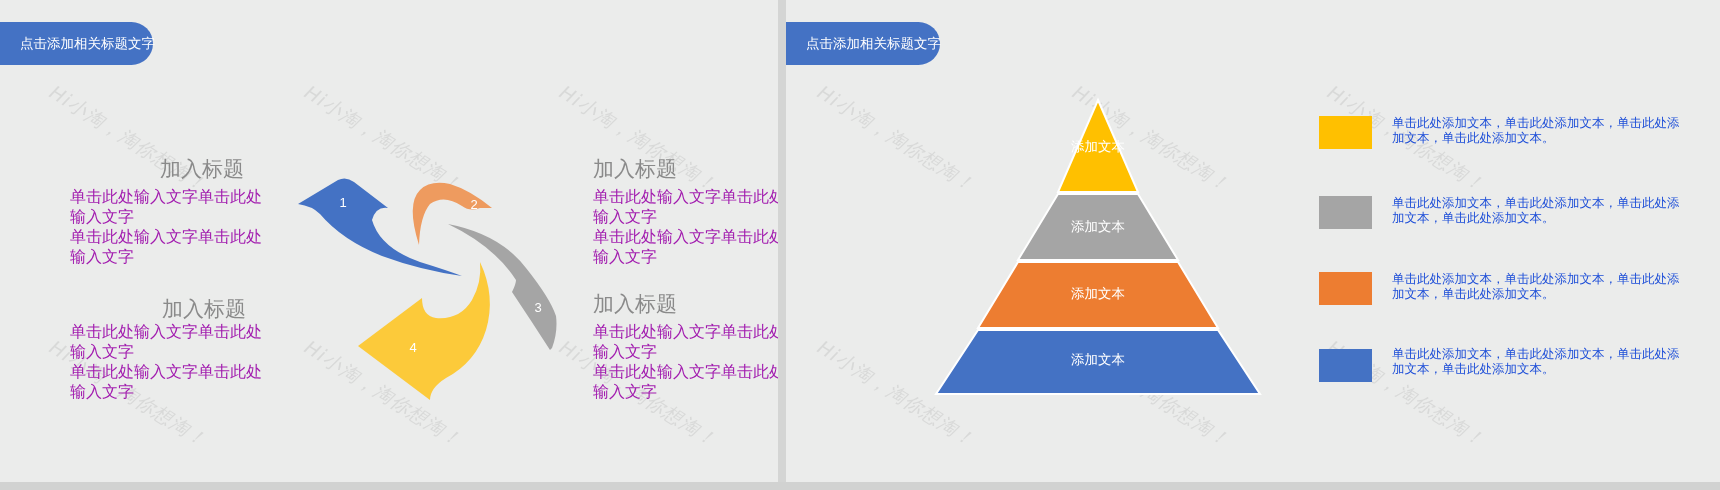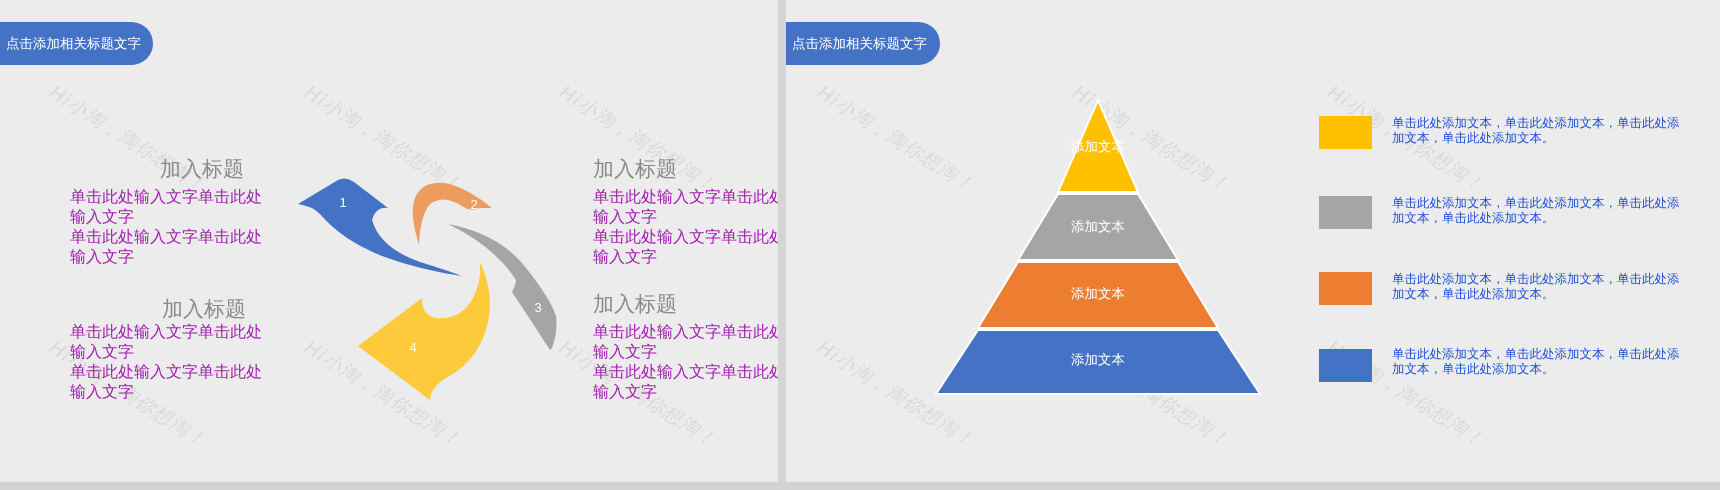--- a/index.html
+++ b/index.html
@@ -1,20 +1,20 @@
 <!DOCTYPE html>
 <html><head>
 <meta charset="utf-8">
 <style>
   html, body { margin:0; padding:0; }
   body { width:1720px; height:490px; background:#d4d5d4; position:relative; overflow:hidden; font-family:"DejaVu Sans", "Liberation Sans", sans-serif; }
   .slide { position:absolute; top:0; height:482px; background:#ebeceb; overflow:hidden; }
   #slide-left { left:0; width:778px; }
   #slide-right { left:786px; width:934px; }
-  .title-pill { position:absolute; left:0; top:22px; height:43px; width:153px; background:#4472c4; border-radius:0 22px 22px 0; color:#fff; font-size:13.5px; line-height:43px; padding-left:6px; box-sizing:border-box; white-space:nowrap; }
+  .title-pill { position:absolute; left:0; top:22px; height:43px; width:153px; background:#4472c4; border-radius:0 22px 22px 0; color:#fff; font-size:13.5px; line-height:43px; padding-left:20px; box-sizing:border-box; white-space:nowrap; }
   #slide-right .title-pill { width:154px; }
   .watermark { position:absolute; color:rgba(170,170,170,0.28); font-size:19px; transform:rotate(32deg); transform-origin:left top; white-space:nowrap; pointer-events:none; font-style:italic; letter-spacing:1px; }
   .heading { position:absolute; font-size:21px; color:#8a8a8a; font-family:Liberation Mono, monospace; white-space:nowrap; }
   .para { position:absolute; width:200px; font-size:16px; line-height:20px; color:#a21caf; }
   .para p { margin:0; word-break:break-all; }
   .shape-num { font-family:"Liberation Sans", sans-serif; font-size:13px; fill:#ffffff; }
   .pyr-label { position:absolute; color:#fff; font-size:13.5px; white-space:nowrap; transform:translateX(-50%);text-align:right; }
   .legend-swatch { position:absolute; width:53px; height:33px; }
   .legend-text { position:absolute; width:290px; font-size:12.5px; line-height:15px; color:#1d4ed8; }
   .bottom-strip { position:absolute; left:0; right:0; bottom:0; height:8px; background:#d1d2d1; }

